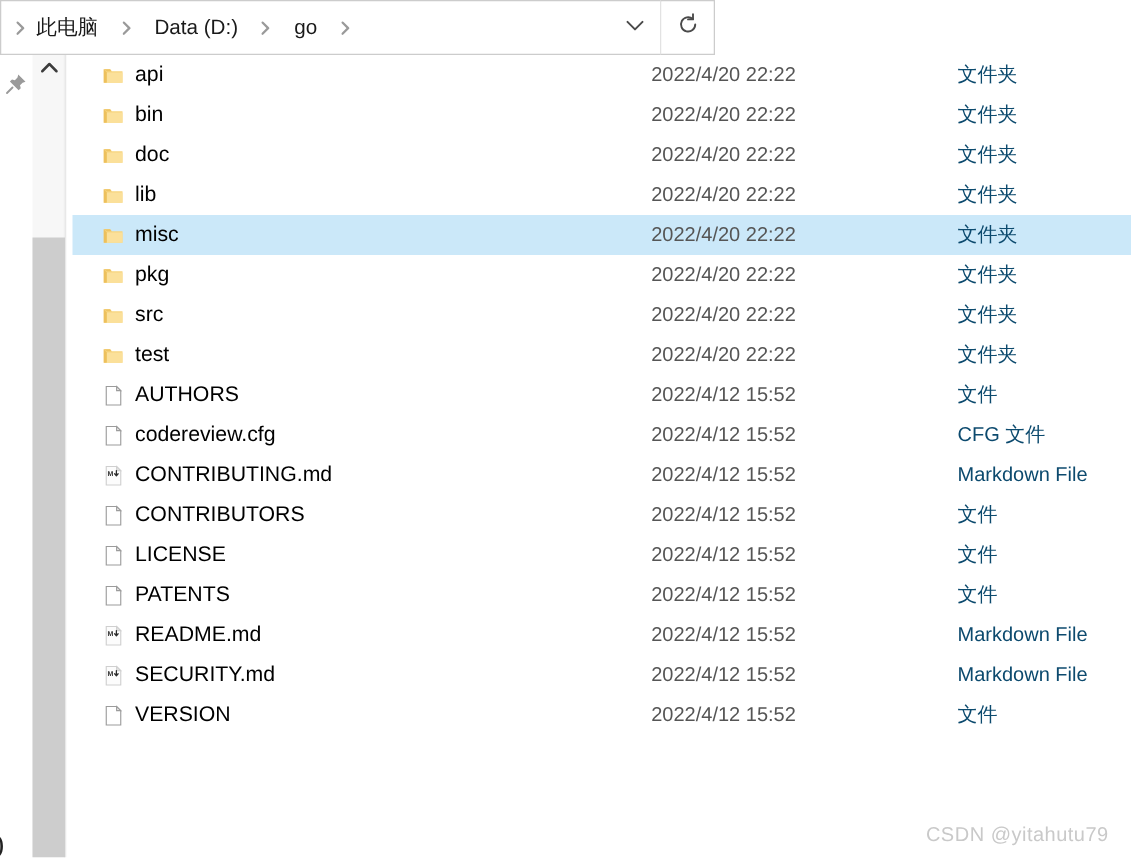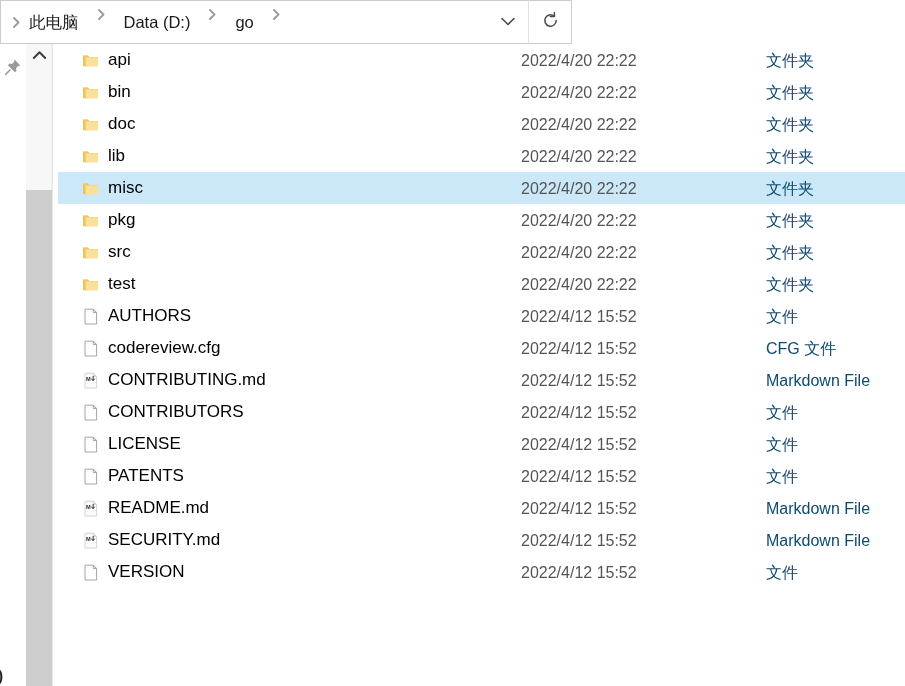--- a/index.html
+++ b/index.html
@@ -15,21 +15,21 @@
   
   .addressbar {
     position: absolute; left: 0; top: 0; width: 905px; height: 44px;
     background: #ffffff; display: flex; align-items: stretch;
   }
   .crumbbox {
     flex: 0 0 488px; height: 44px; display: flex; align-items: center;
     border: 1px solid #cccccc; border-right: none; background: #fff;
     padding-left: 8px;
   }
-  .crumbs { display: flex; align-items: flex-start; gap: 10px; flex: 1; }
+  .crumbs { display: flex; align-items: center; gap: 10px; flex: 1; }
   .crumb {
     font-size: 16.5px; color: #1a1a1a; padding: 2px 5px; white-space: nowrap;
     line-height: 22px;
   }
   .sep {
     color: #8a8a8a; font-size: 12px; padding: 0 4px; line-height: 22px;
     user-select: none;
   }
   .sep svg { display: block; }
   .crumb-drop {
@@ -382,13 +382,14 @@
               <path d="M3 1.2 L11.3 1.2 L14.6 4.5 L14.6 16 L3 16 Z" fill="#ffffff" stroke="#9b9b9b" stroke-width="0.9"></path>
               <path d="M11.3 1.2 L11.3 4.5 L14.6 4.5 Z" fill="#ededed" stroke="#9b9b9b" stroke-width="0.9"></path>
             </svg></span>
           <span class="name">VERSION</span>
           <span class="date">2022/4/12 15:52</span>
           <span class="type">文件</span>
         </div>
       </div>
   </div>
 
+  <div class="watermark">CSDN @yitahutu79</div>
 </div>
 
 </body></html>

